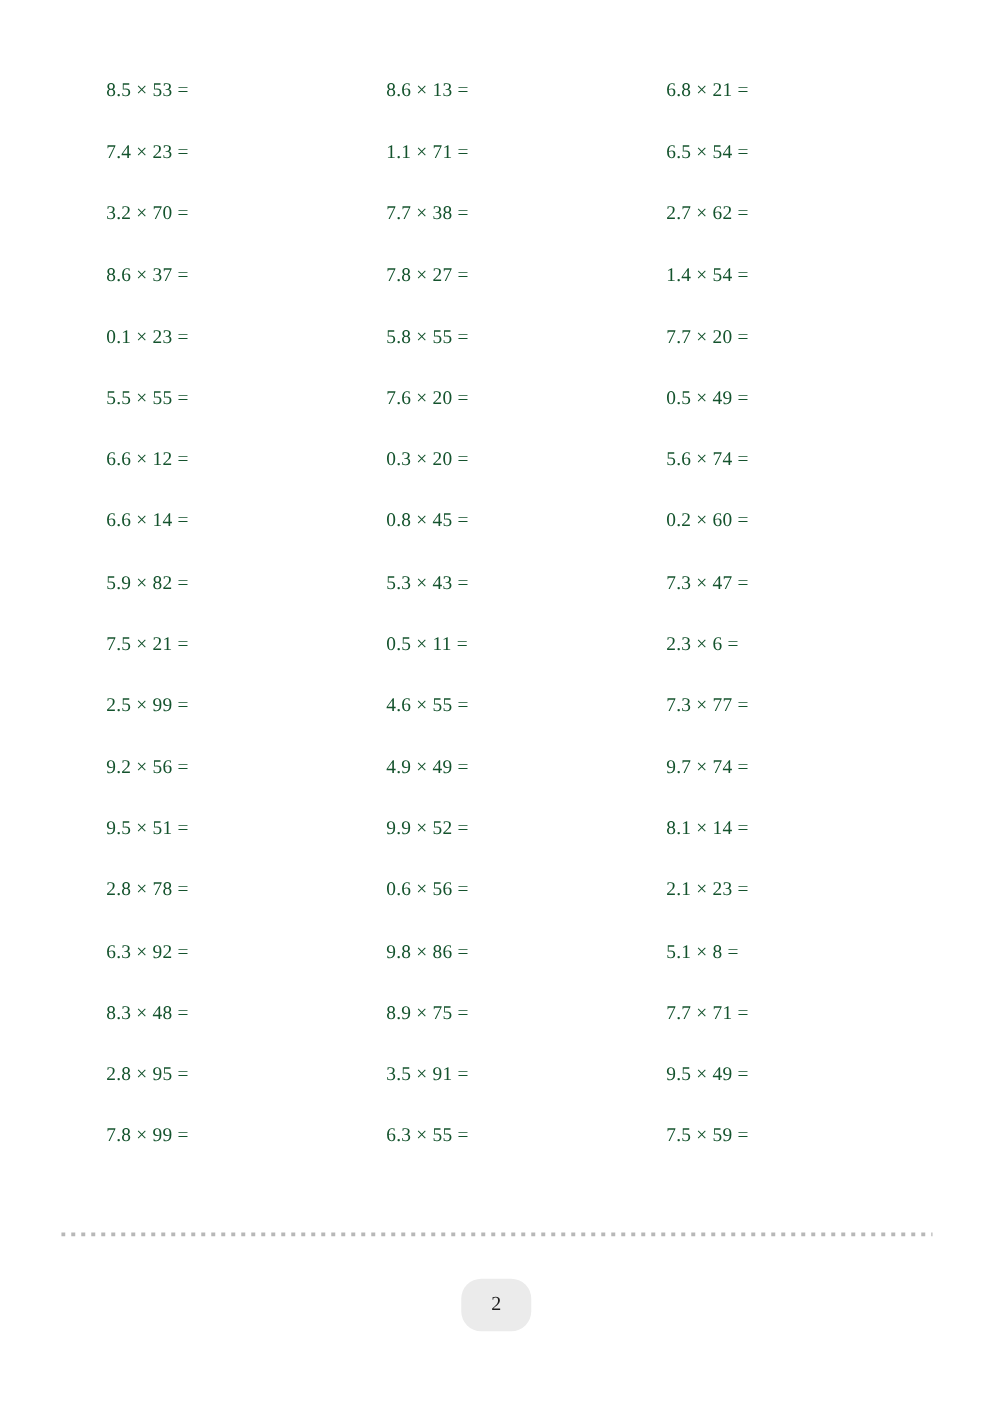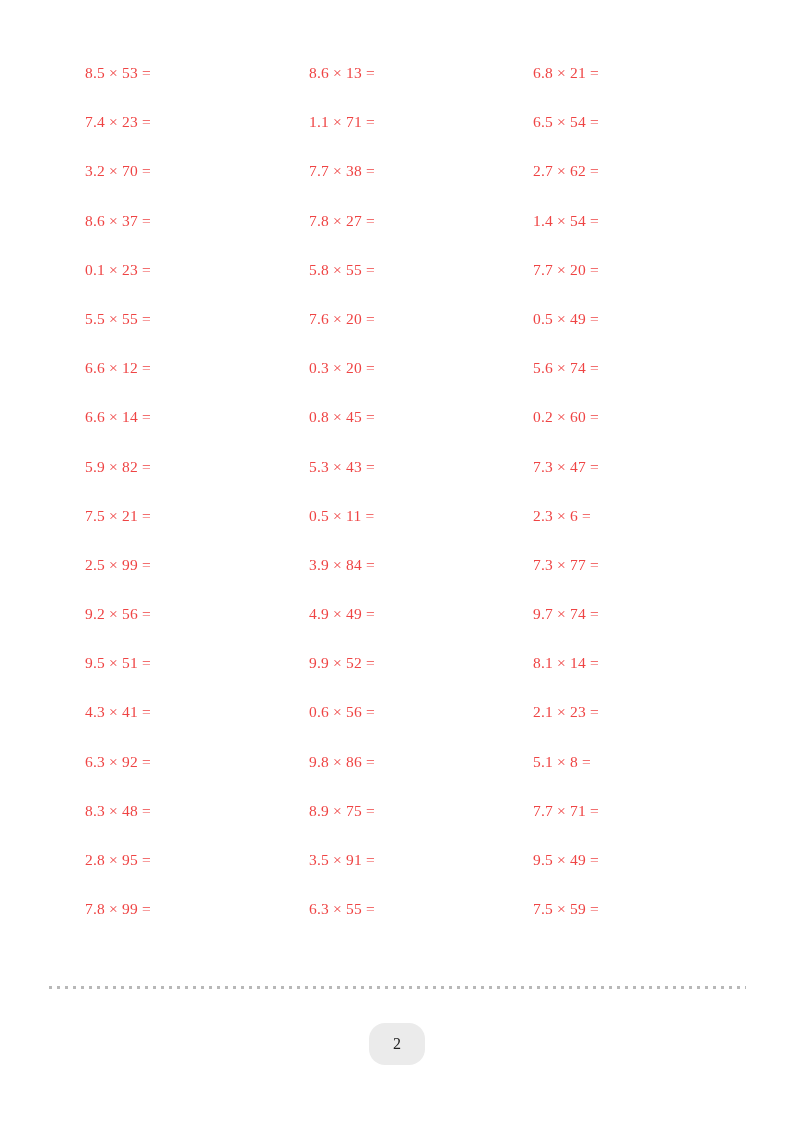--- a/index.html
+++ b/index.html
@@ -33,21 +33,21 @@
     display: grid;
     grid-template-columns: 224px 224px 212px;
     grid-auto-rows: 49.2px;
     align-items: start;
   }
 
   .problem-cell {
     font-size: 15.5px;
     line-height: 20px;
     letter-spacing: 0.2px;
-    color: #ef4444;
+    color: #14532d;
     white-space: nowrap;
     text-align: left;
     padding-top: 1px;
   }
 
   .problem-cell.empty-cell {
     visibility: hidden;
   }
 
   
@@ -117,29 +117,29 @@
       <div class="problem-cell">6.6 × 14 =</div>
       <div class="problem-cell">0.8 × 45 =</div>
       <div class="problem-cell">0.2 × 60 =</div>
       <div class="problem-cell">5.9 × 82 =</div>
       <div class="problem-cell">5.3 × 43 =</div>
       <div class="problem-cell">7.3 × 47 =</div>
       <div class="problem-cell">7.5 × 21 =</div>
       <div class="problem-cell">0.5 × 11 =</div>
       <div class="problem-cell">2.3 × 6 =</div>
       <div class="problem-cell">2.5 × 99 =</div>
-      <div class="problem-cell">3.9 × 84 =</div>
+      <div class="problem-cell">4.6 × 55 =</div>
       <div class="problem-cell">7.3 × 77 =</div>
       <div class="problem-cell">9.2 × 56 =</div>
       <div class="problem-cell">4.9 × 49 =</div>
       <div class="problem-cell">9.7 × 74 =</div>
       <div class="problem-cell">9.5 × 51 =</div>
       <div class="problem-cell">9.9 × 52 =</div>
       <div class="problem-cell">8.1 × 14 =</div>
-      <div class="problem-cell">4.3 × 41 =</div>
+      <div class="problem-cell">2.8 × 78 =</div>
       <div class="problem-cell">0.6 × 56 =</div>
       <div class="problem-cell">2.1 × 23 =</div>
       <div class="problem-cell">6.3 × 92 =</div>
       <div class="problem-cell">9.8 × 86 =</div>
       <div class="problem-cell">5.1 × 8 =</div>
       <div class="problem-cell">8.3 × 48 =</div>
       <div class="problem-cell">8.9 × 75 =</div>
       <div class="problem-cell">7.7 × 71 =</div>
       <div class="problem-cell">2.8 × 95 =</div>
       <div class="problem-cell">3.5 × 91 =</div>

